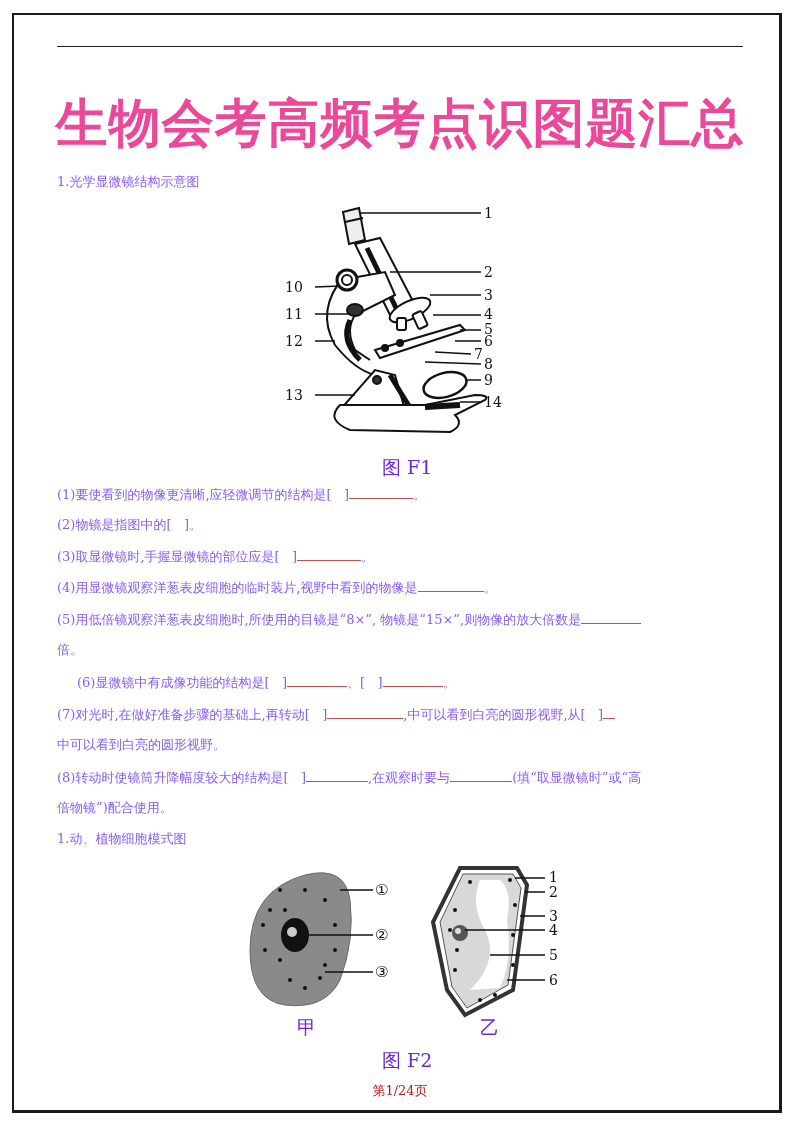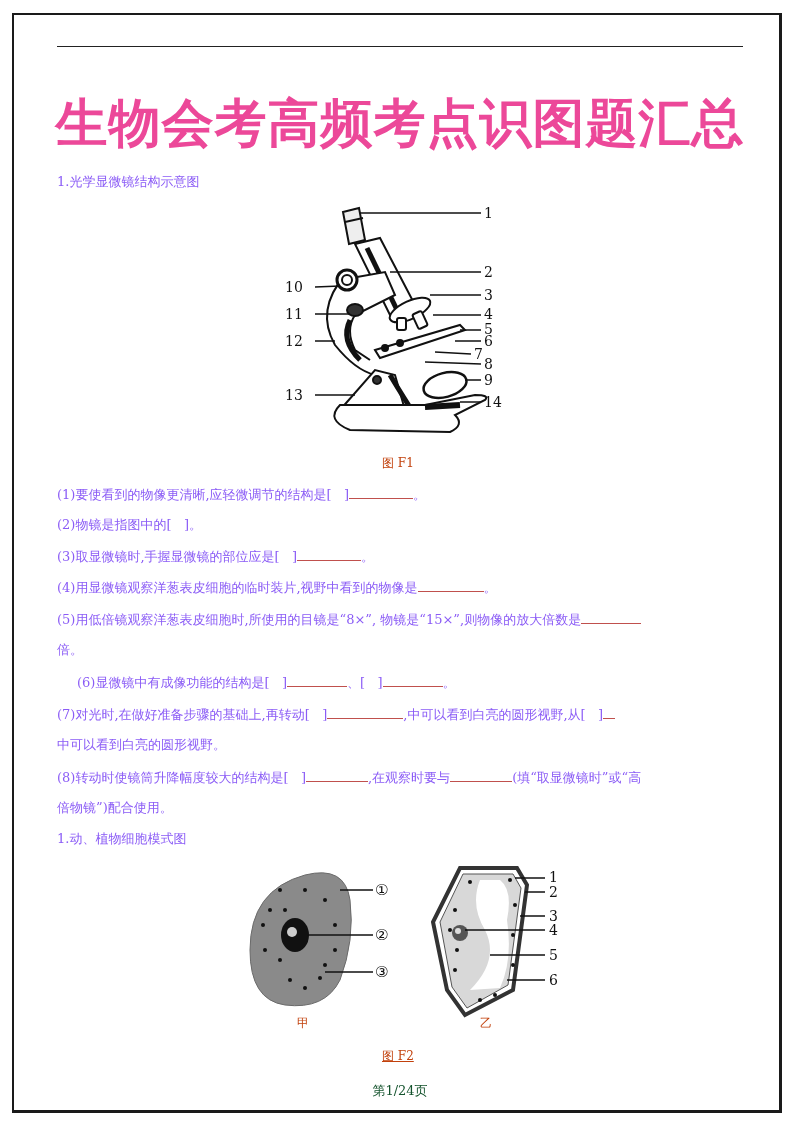--- a/index.html
+++ b/index.html
@@ -3,22 +3,22 @@
 <meta charset="utf-8">
 <style>
   html,body{margin:0;padding:0;background:#fff;}
   body{width:800px;height:1131px;position:relative;overflow:hidden;font-family:"DejaVu Serif","Liberation Serif",serif;color:#222;}
   .frame{position:absolute;left:12px;top:13px;width:770px;height:1100px;border:2px solid #1a1a1a;border-right-width:3px;border-bottom-width:3px;box-sizing:border-box;}
   .topline{position:absolute;left:57px;top:46px;width:686px;height:1px;background:#222;}
   .title{position:absolute;left:0;top:88px;width:800px;text-align:center;font-family:"DejaVu Sans","Liberation Sans",sans-serif;font-weight:bold;font-size:52px;letter-spacing:1px;color:#ec4899;line-height:70px;}
   .t{position:absolute;font-size:13px;line-height:20px;white-space:nowrap;color:#8b5cf6;}
   .blank{display:inline-block;border-bottom:1px solid #c0504d;height:14px;vertical-align:baseline;}
   .fig{position:absolute;}
-  .cap{position:absolute;font-size:12px;color:#c2410c;}
-  .pg{position:absolute;left:0;width:800px;text-align:center;top:1082px;font-size:13px;color:#14532d;}
+  .cap{position:absolute;font-size:19px;color:#6d28d9;}
+  .pg{position:absolute;left:0;width:800px;text-align:center;top:1082px;font-size:13px;color:#b91c1c;}
 </style>
 </head>
 <body>
 
 <div class="frame"></div>
 <div class="topline"></div>
 
 <div class="title">生物会考高频考点识图题汇总</div>
 
 <div class="t" style="left:57px;top:172px;">1.光学显微镜结构示意图</div>
@@ -184,15 +184,15 @@
     <text x="304" y="22">1</text>
     <text x="304" y="37">2</text>
     <text x="304" y="61">3</text>
     <text x="304" y="75">4</text>
     <text x="304" y="100">5</text>
     <text x="304" y="125">6</text>
   </g>
 </svg>
 <div class="cap" style="left:297px;top:1015px;">甲</div>
 <div class="cap" style="left:480px;top:1015px;">乙</div>
-<div class="cap" style="left:382px;top:1048px;text-decoration:underline;">图 F2</div>
+<div class="cap" style="left:382px;top:1048px;">图 F2</div>
 
 <div class="pg">第1/24页</div>
 
 </body></html>

